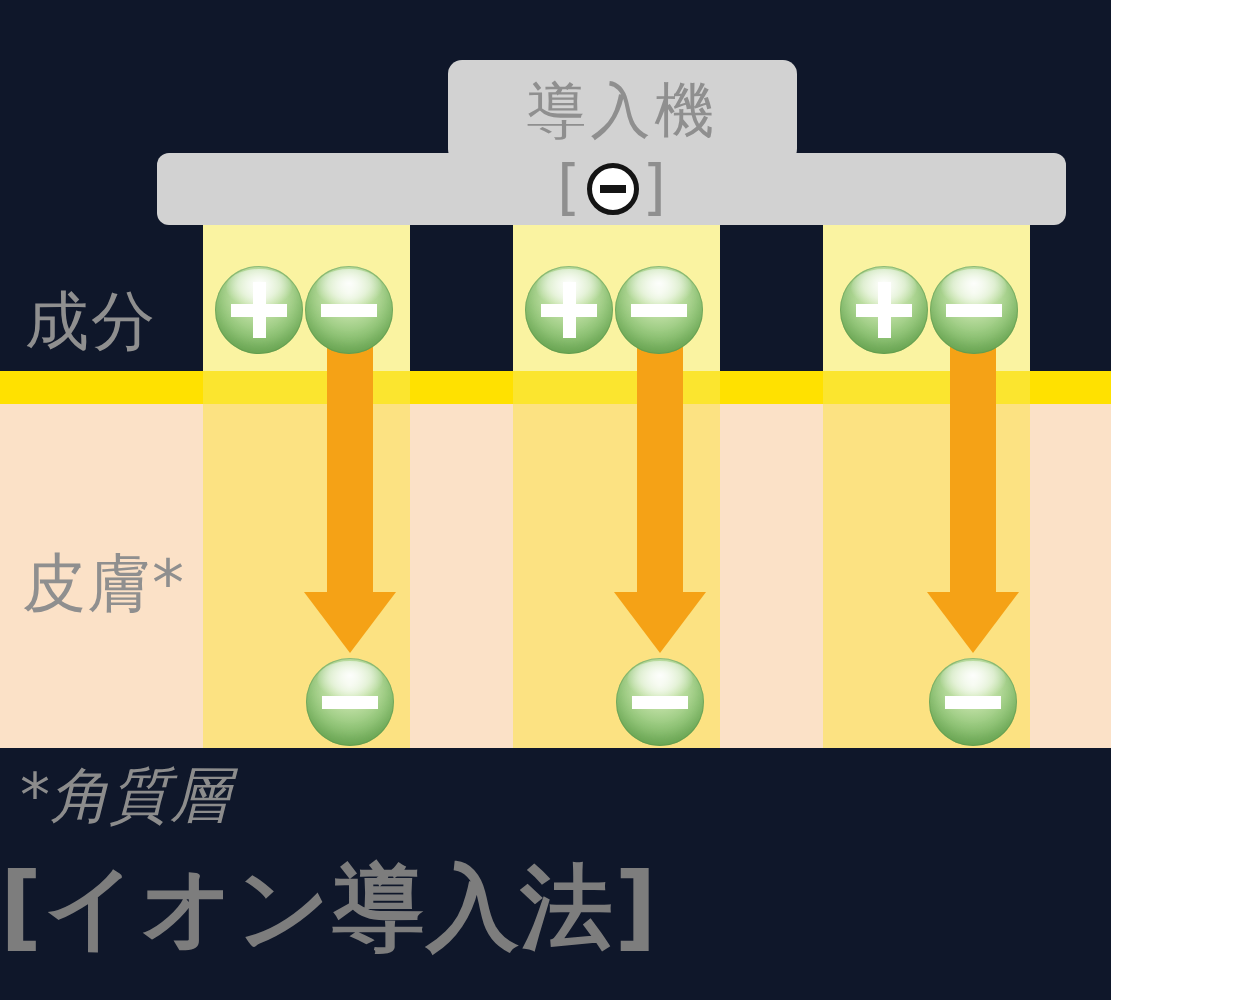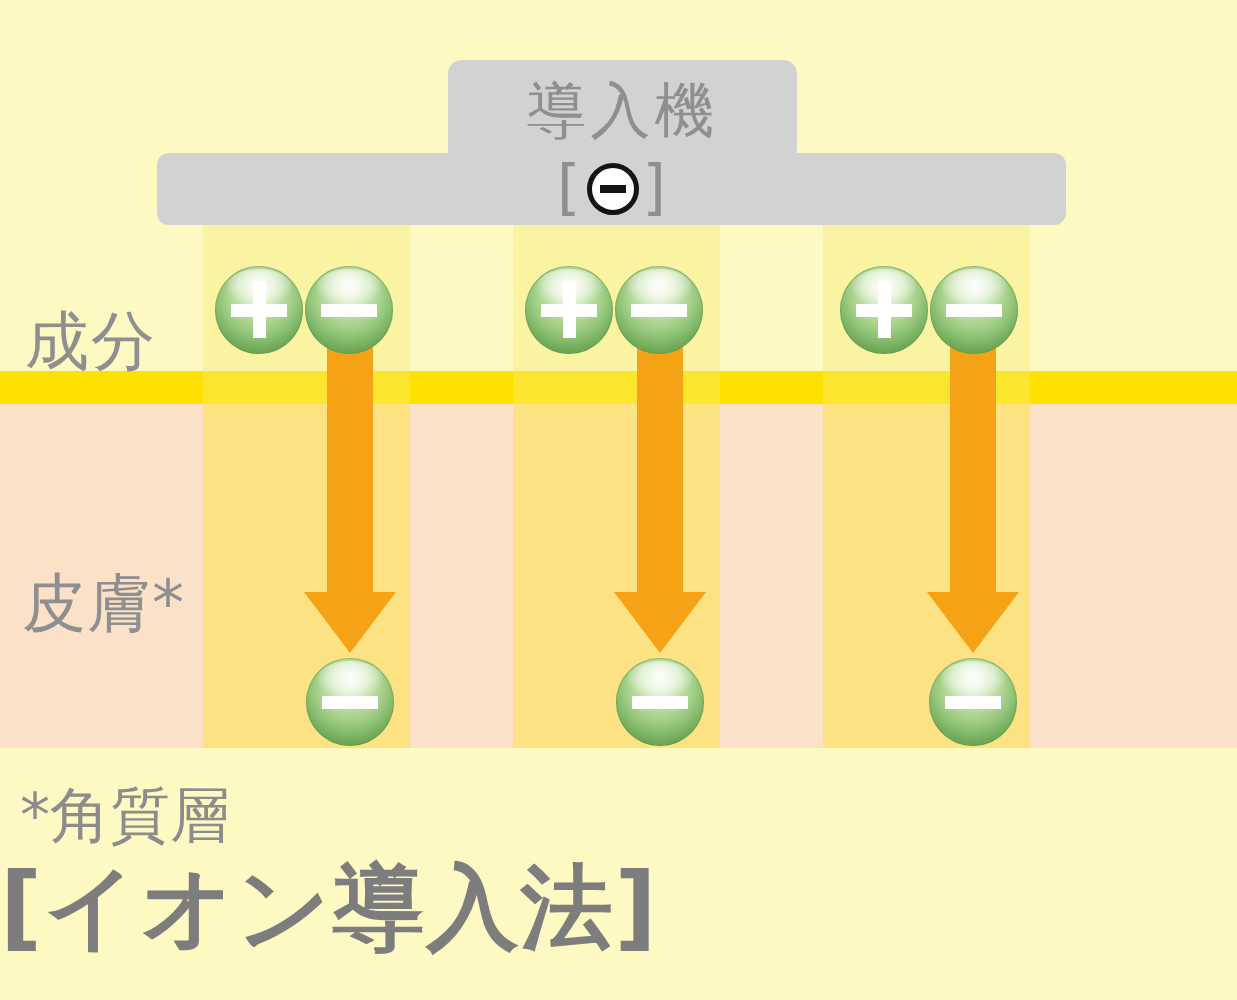--- a/index.html
+++ b/index.html
@@ -1,17 +1,17 @@
 <!DOCTYPE html>
 <html><head>
 <meta charset="utf-8">
 <style>
   html,body{margin:0;padding:0;background:#ffffff;}
   body{font-family:"DejaVu Sans","Liberation Sans",sans-serif;}
-  .stage{position:relative;width:1237px;height:1000px;background:#fef9c3;overflow:hidden;}
+  .stage{position:relative;width:1111px;height:1000px;background:#0f172a;overflow:hidden;}
 
   
   .skin-layer{position:absolute;left:0;top:404px;width:1237px;height:344px;background:#FBE1C7;z-index:0;}
   .skin-surface{position:absolute;left:0;top:371px;width:1237px;height:33px;background:#FFE100;z-index:0;}
 
   
   .beam{position:absolute;top:225px;width:207px;height:523px;z-index:1;
     background:linear-gradient(to bottom,
       #FAF3A1 0px, #FAF3A1 146px,
       #FBE52F 146px, #FBE52F 179px,
@@ -54,24 +54,24 @@
   .device-head .txt{font-size:60px;color:#8F8F8F;letter-spacing:4px;}
   .electrode-bar{position:absolute;left:157px;top:153px;width:909px;height:72px;background:#D2D2D2;border-radius:12px;z-index:5;
     display:flex;align-items:center;justify-content:center;}
   .electrode-bar .txt{font-size:55px;color:#8F8F8F;display:flex;align-items:center;}
   .electrode-bar .bracket{font-size:60px;color:#8F8F8F;position:relative;top:-2px;}
   .mcircle{position:relative;width:42px;height:42px;border:5px solid #141414;border-radius:50%;background:#ffffff;
     margin:0 4px 0 6px;flex:0 0 auto;}
   .mcircle .mbar{position:absolute;left:8px;top:17px;width:26px;height:8px;background:#141414;}
 
   
-  .lbl{position:absolute;color:#8F8F8F;z-index:6;white-space:nowrap;margin-top:20px;}
+  .lbl{position:absolute;color:#8F8F8F;z-index:6;white-space:nowrap;}
   .lbl-ingredient{left:25px;top:278px;font-size:64px;letter-spacing:2px;}
   .lbl-skin{left:22px;top:540px;font-size:64px;letter-spacing:1px;}
-  .lbl-footnote{left:20px;top:756px;font-size:60px;color:#8C8C8C;}
+  .lbl-footnote{left:20px;top:756px;font-size:60px;color:#8C8C8C;font-style:italic;}
   .title{position:absolute;left:0;top:846px;width:1208px;z-index:6;
     font-size:92px;font-weight:bold;color:#7D7D7D;letter-spacing:2px;}
 </style>
 </head>
 <body>
 
 <div class="stage">
 
   <div class="skin-layer"></div>
   <div class="skin-surface"></div>

